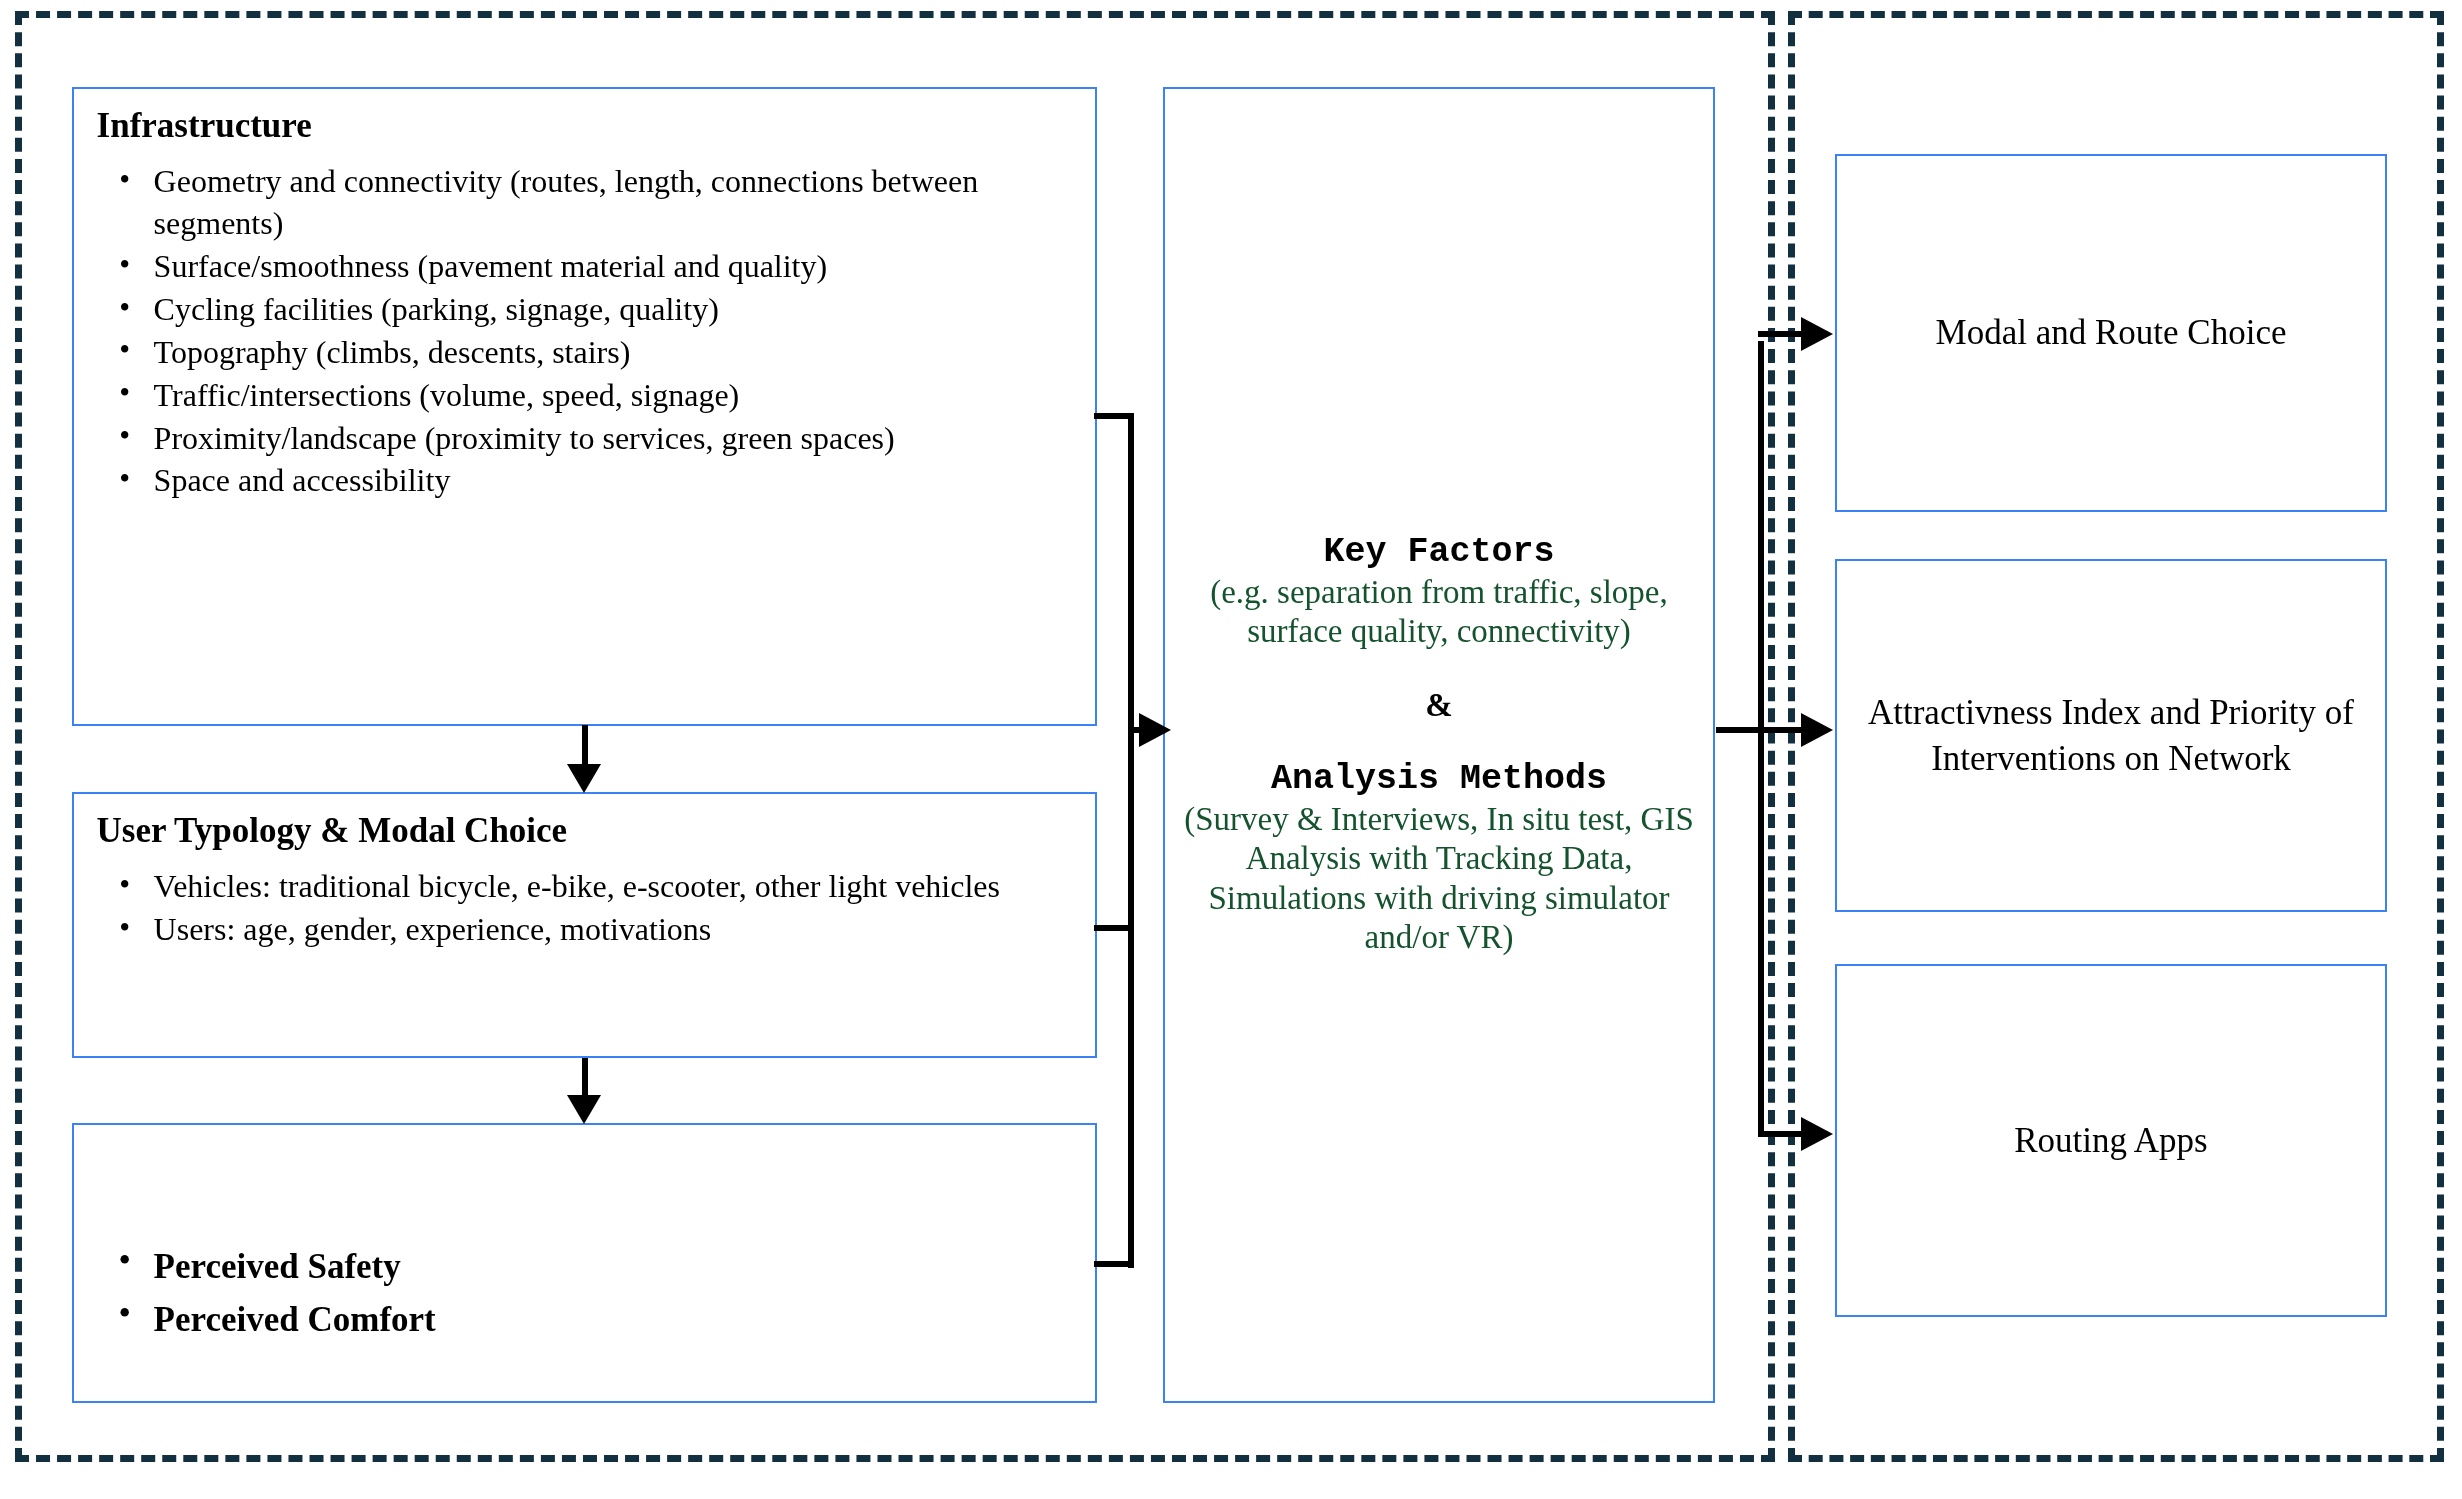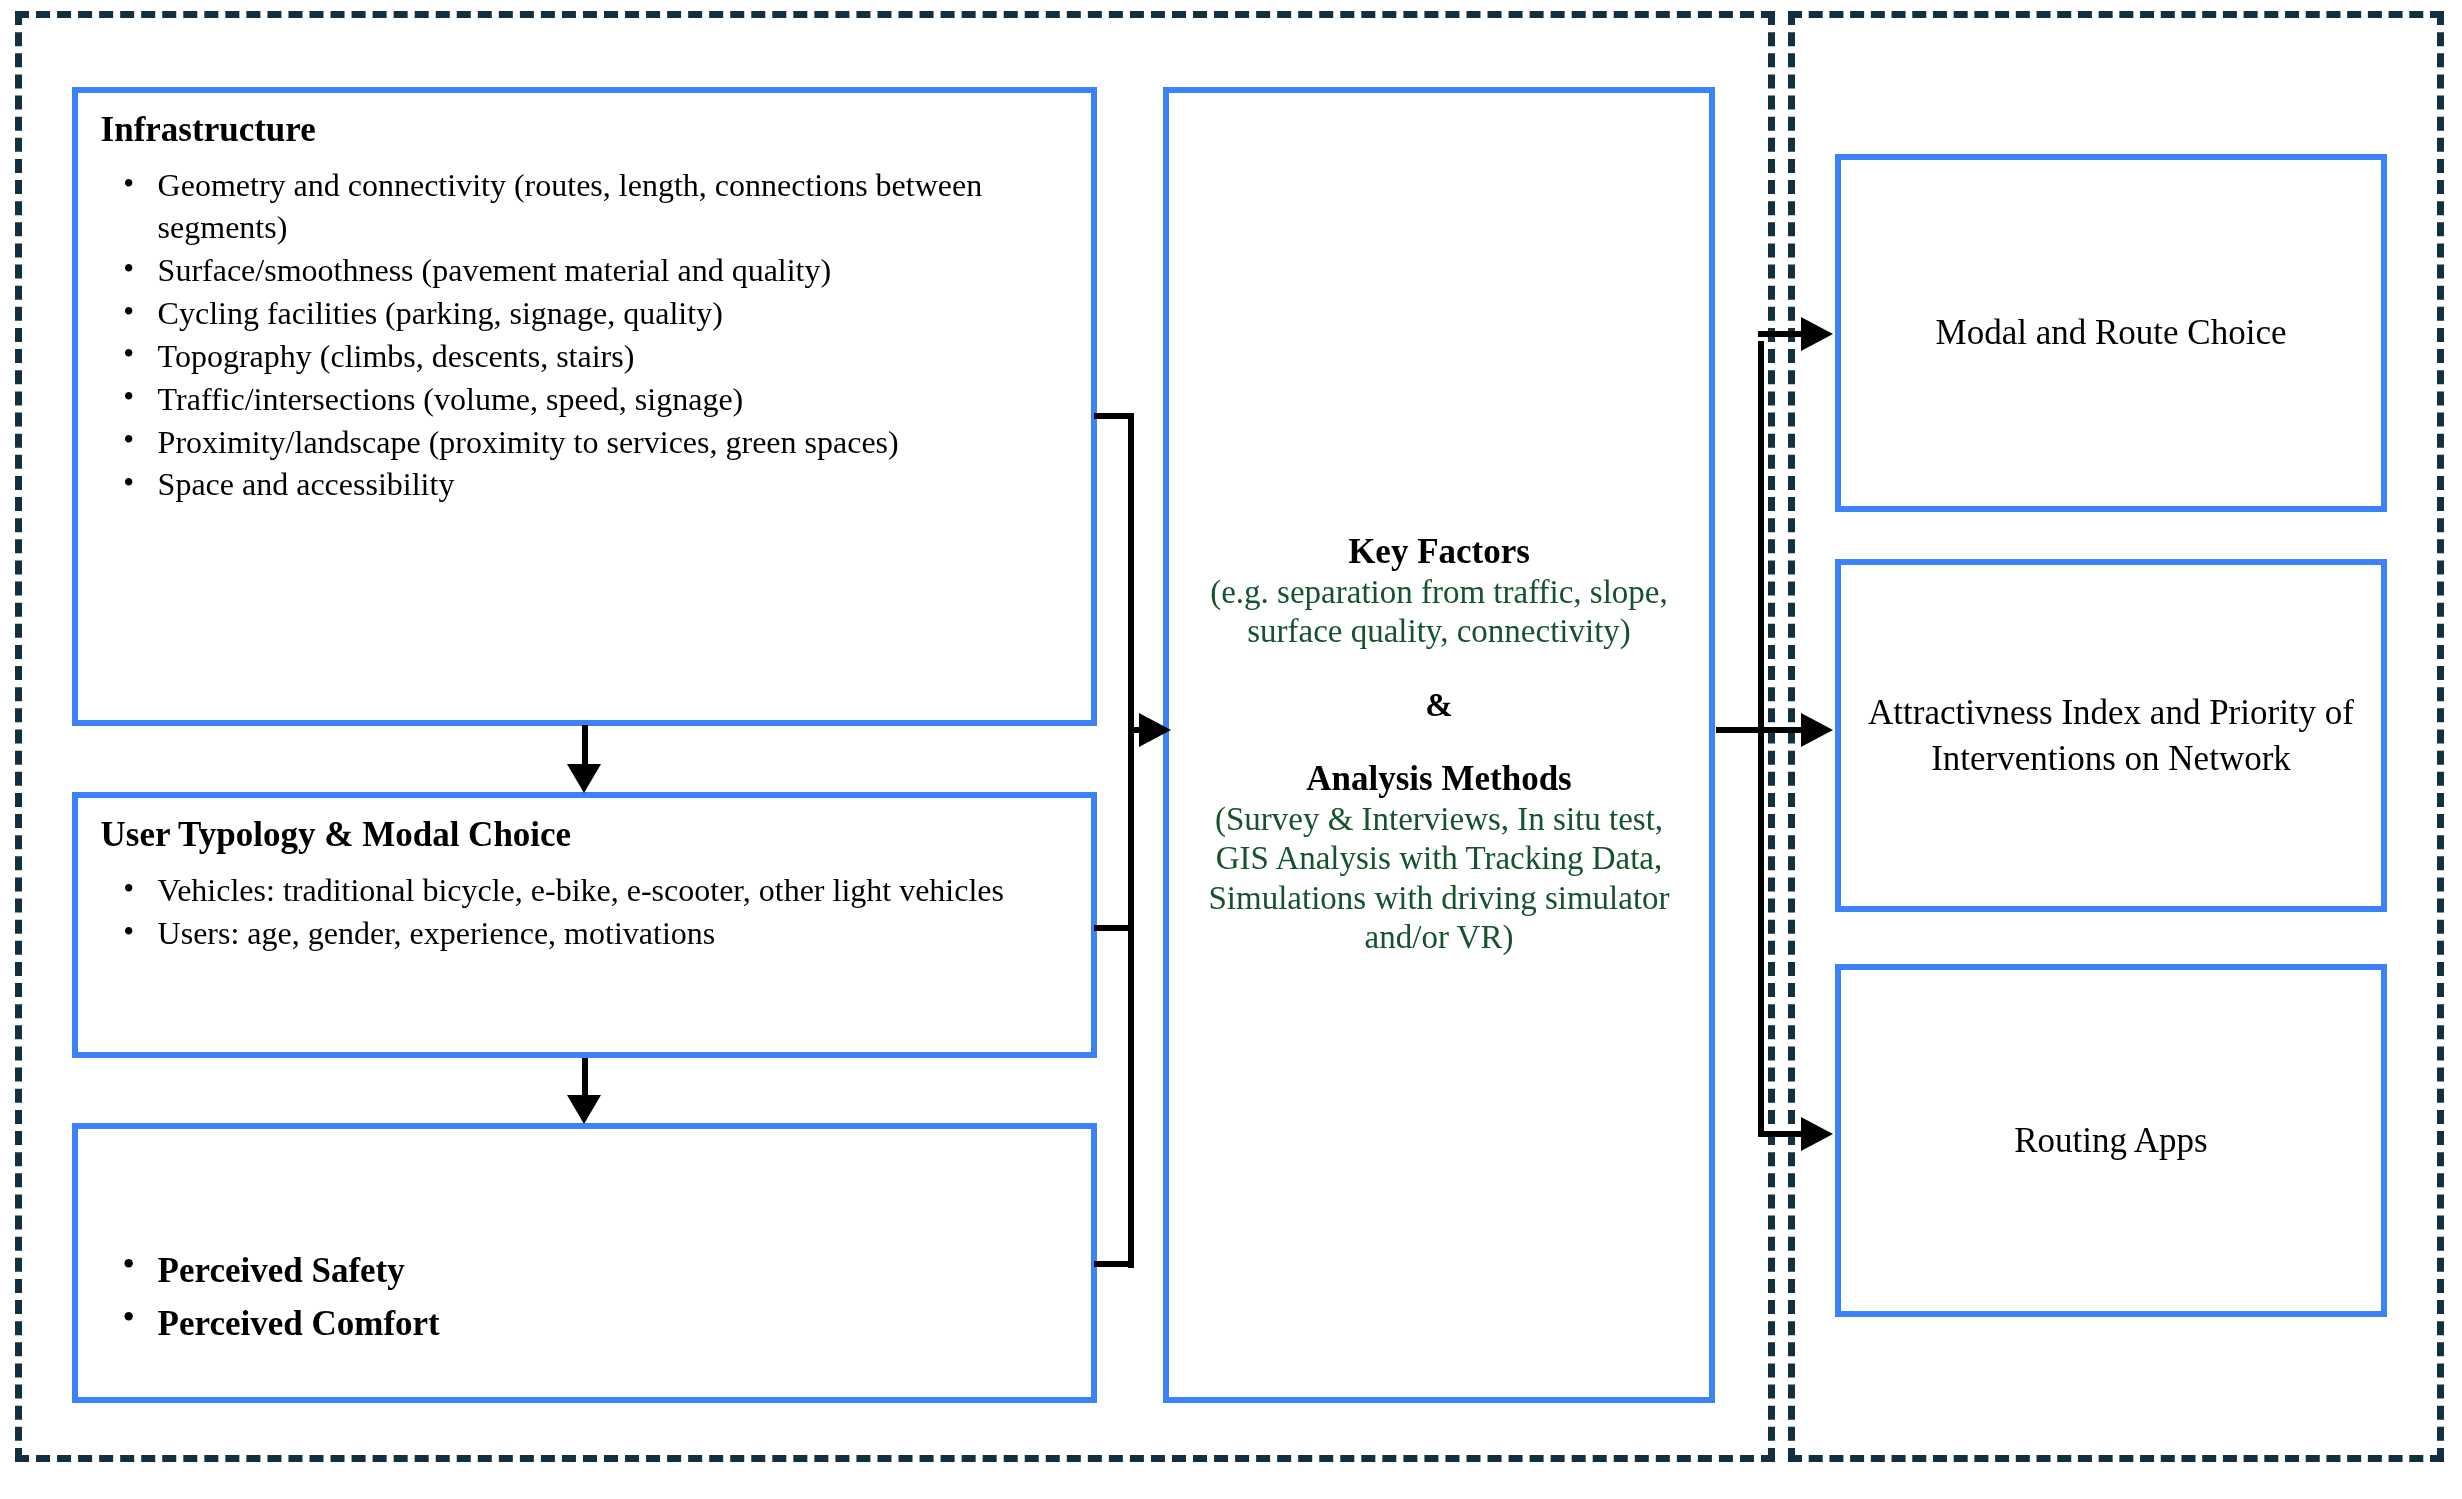--- a/index.html
+++ b/index.html
@@ -23,21 +23,21 @@
     border: 7.3px dashed #12303f;
     background: transparent;
   }
   #zone-left   { left: 14.6px;   top: 10.6px;  width: 1760px; height: 1451px; }
   #zone-right  { left: 1788px; top: 10.6px;  width: 656px;  height: 1451px; }
 
   
   .box {
     position: absolute;
     box-sizing: border-box;
-    border: 6px solid #3b82f6;
+    border: 2px solid #3b82f6;
     background: #ffffff;
   }
 
   #box-infrastructure { left: 72px;  top: 87px;  width: 1025px; height: 639px; }
   #box-usertypology   { left: 72px;  top: 792px; width: 1025px; height: 266px; }
   #box-perception     { left: 72px;  top: 1123px; width: 1025px; height: 280px; }
   #box-keyfactors     { left: 1163px; top: 87px;  width: 552px;  height: 1316px; }
 
   #box-modal          { left: 1835px; top: 154px;  width: 552px;  height: 358px; }
   #box-attract        { left: 1835px; top: 559px;  width: 552px;  height: 353px; }
@@ -86,21 +86,21 @@
   .kf-inner {
     height: 100%;
     box-sizing: border-box;
     display: flex;
     flex-direction: column;
     justify-content: center;
     align-items: center;
     padding: 0 17.3px;
     text-align: center;
   }
-  .kf-title { font-weight: bold; font-size: 35px; line-height: 1.16; color: #000; }
+  .kf-title { font-weight: bold; font-size: 35px; line-height: 1.16; color: #000; font-family: Liberation Mono, monospace; }
   .kf-sub   { font-size: 33px; line-height: 1.20; color: #14532d; }
   .kf-amp   { font-weight: bold; font-size: 33px; margin: 35px 0 35px 0; color: #000; }
 
   
   .rc-inner {
     height: 100%;
     display: flex;
     align-items: center;
     justify-content: center;
     text-align: center;

